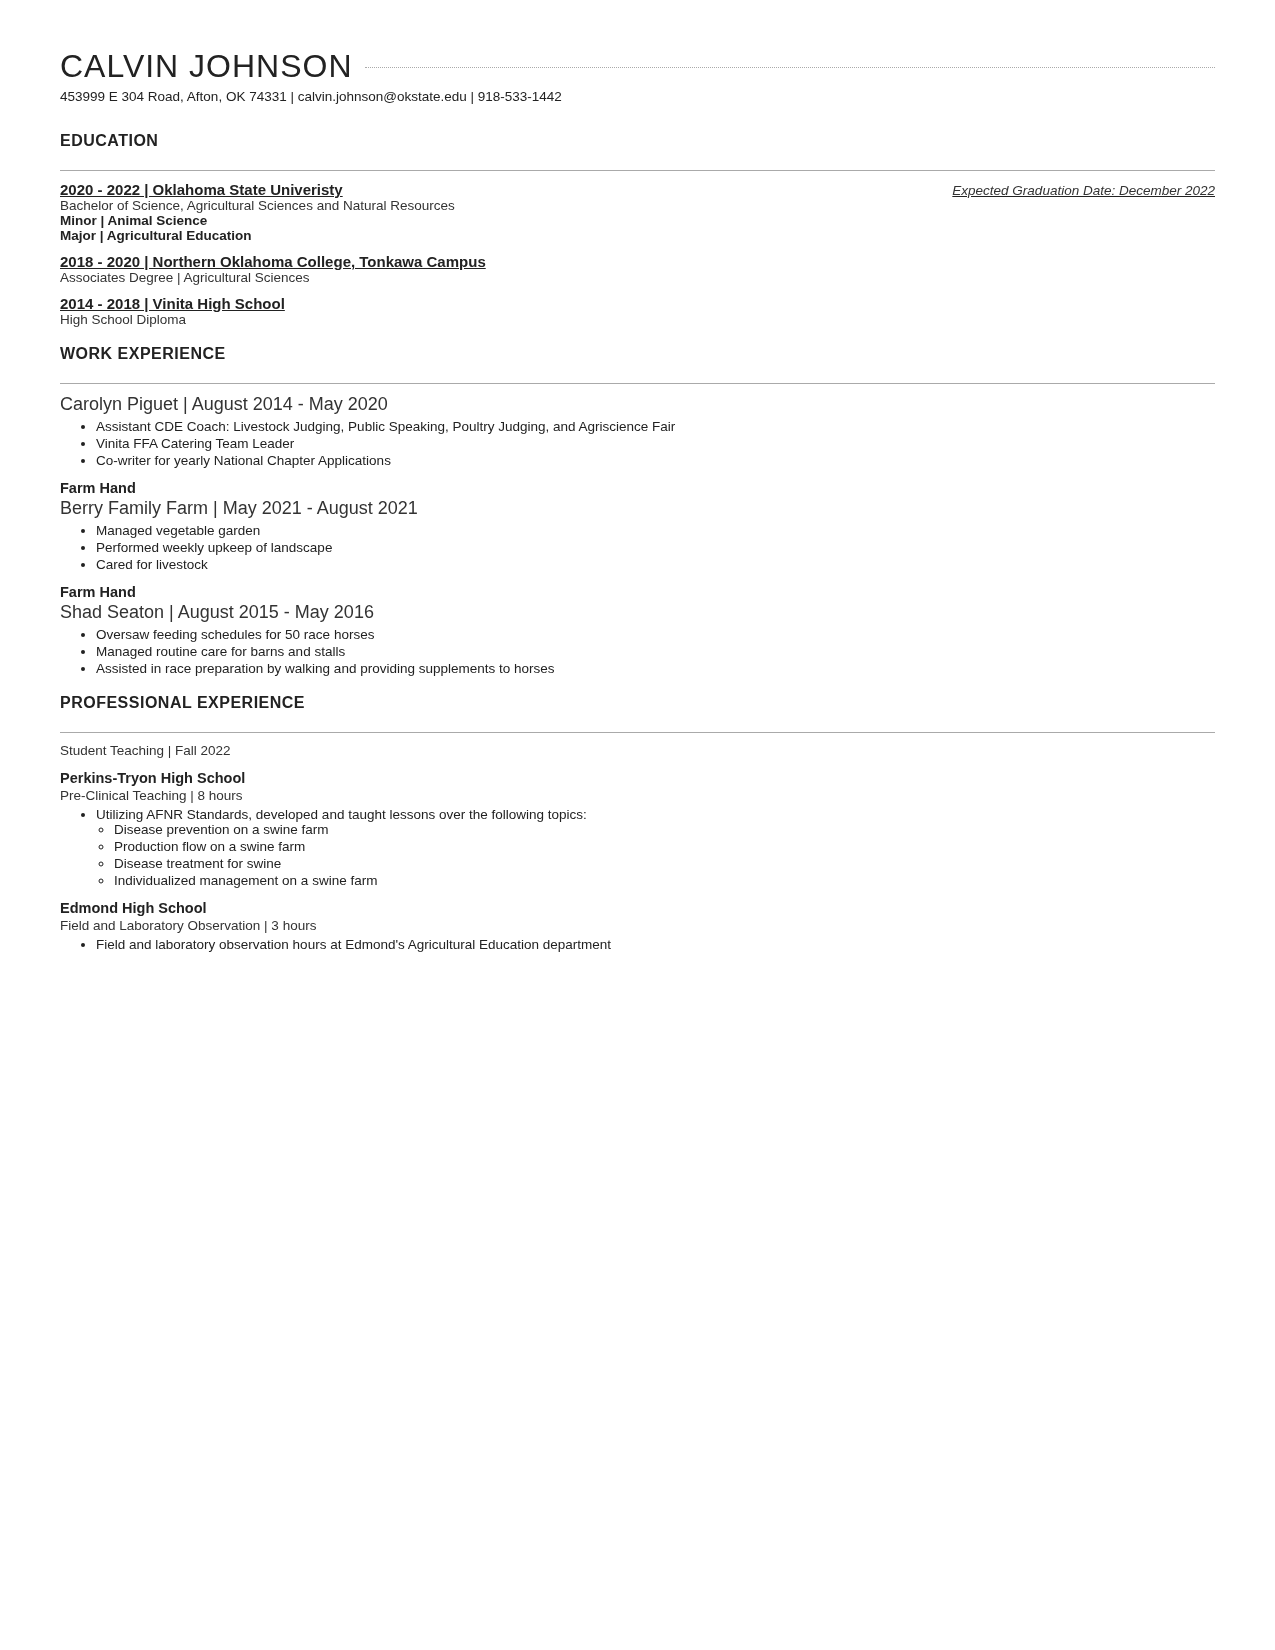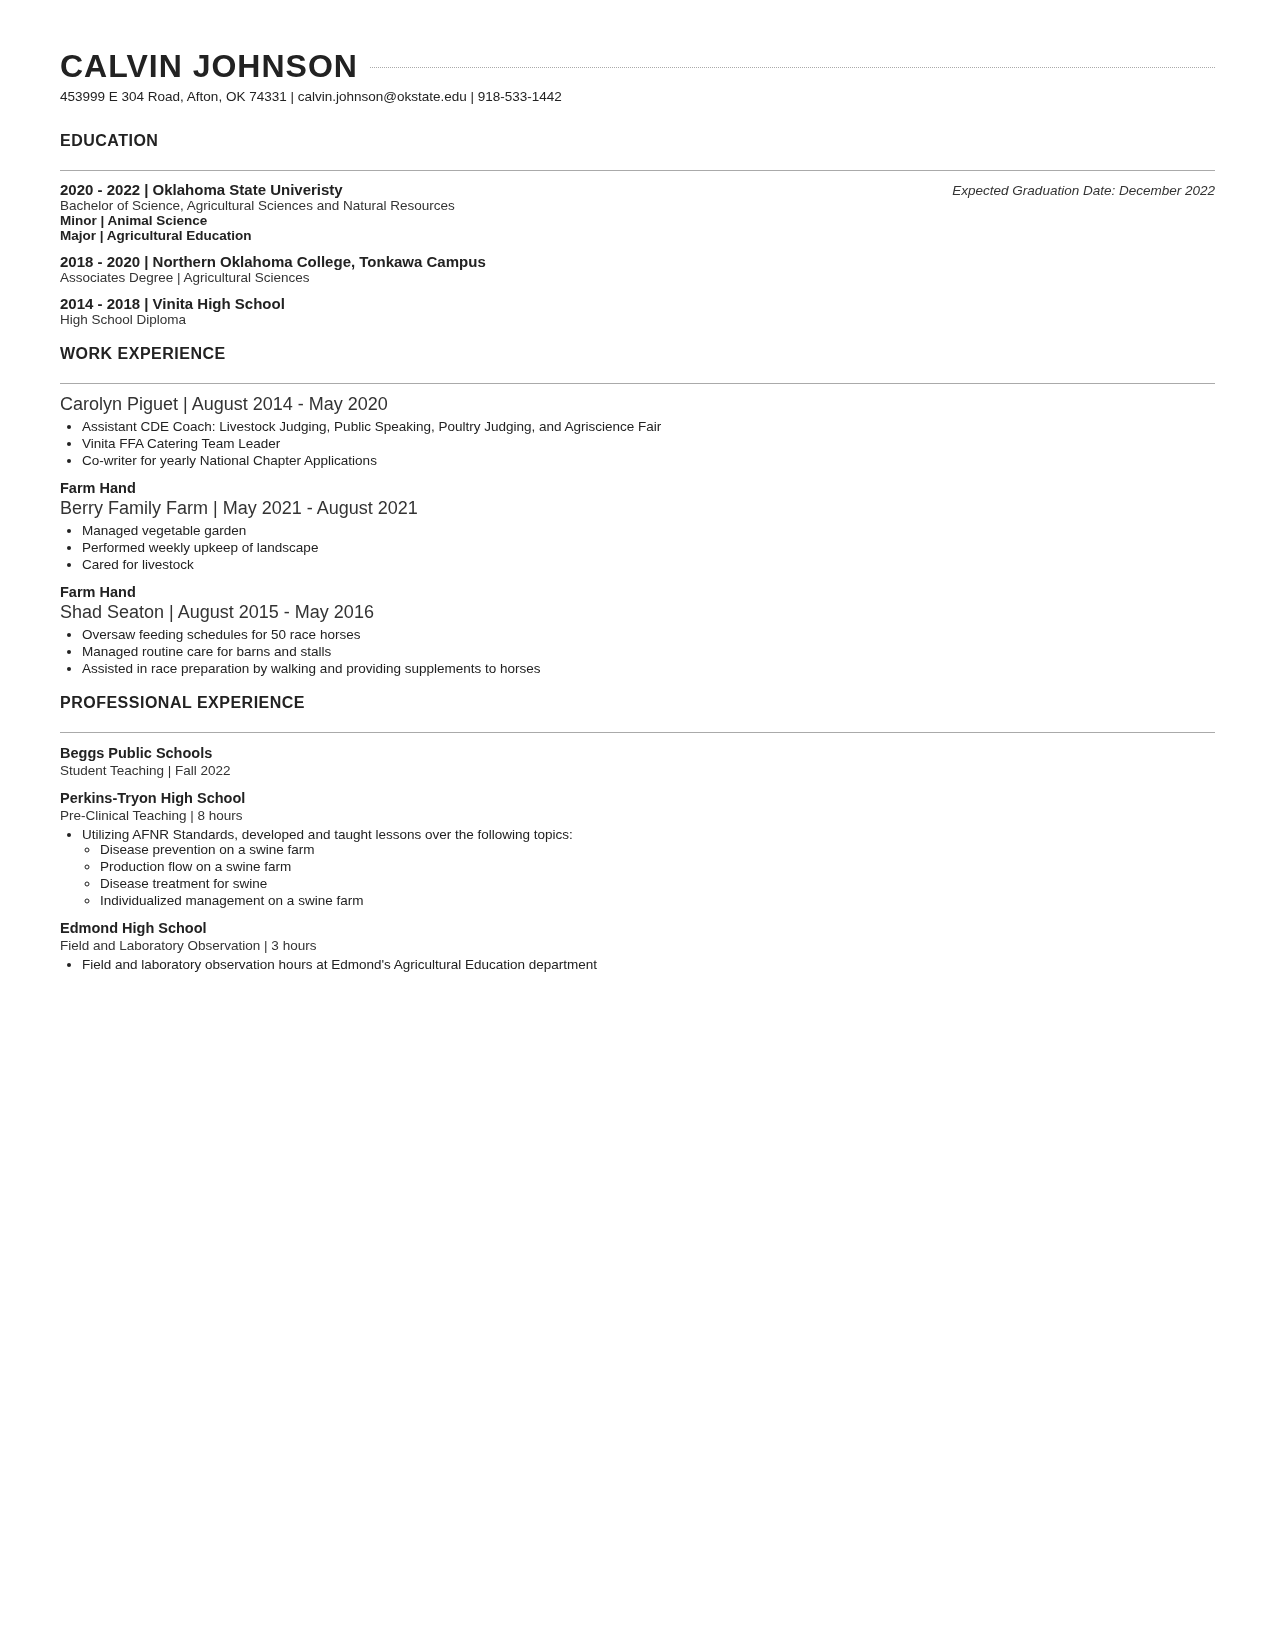--- a/index.html
+++ b/index.html
@@ -12,21 +12,21 @@
       max-width: 1275px;
       min-height: 1650px;
     }
     .name-row {
       display: flex;
       align-items: center;
       margin-bottom: 4px;
     }
     .name-title {
       font-size: 32px;
-      font-weight: 700;
+      font-weight: 400;
       letter-spacing: 1px;
       white-space: nowrap;
       margin-right: 12px;
     }
     .name-line {
       flex: 1;
       border-top: 1.5px dotted #aaa;
       margin-top: 2px;
     }
     .contact-info {
@@ -43,20 +43,21 @@
       margin-bottom: 10px;
       margin-top: 18px;
     }
     .edu-entry {
       margin-bottom: 10px;
     }
     .edu-title-row {
       display: flex;
       justify-content: space-between;
       align-items: baseline;
+      text-decoration: underline;
     }
     .edu-title {
       font-size: 15px;
       font-weight: 700;
     }
     .edu-date-italic {
       font-style: italic;
       font-size: 13.5px;
       color: #333;
     }
@@ -73,21 +74,21 @@
       font-weight: 700;
       margin-top: 12px;
       margin-bottom: 2px;
     }
     .job-employer {
       font-size: 18px;
       color: #333;
       margin-bottom: 4px;
     }
     .job-bullets {
-      margin-left: 22px;
+      margin-left: 36px;
       font-size: 13.5px;
     }
     .job-bullets li {
       margin-bottom: 2px;
     }
     .sub-bullets {
       margin-left: 18px;
       list-style-type: circle;
     }
     .sub-bullets li {
@@ -168,21 +169,20 @@
   <ul class="job-bullets">
     <li>Oversaw feeding schedules for 50 race horses</li>
     <li>Managed routine care for barns and stalls</li>
     <li>Assisted in race preparation by walking and providing supplements to horses</li>
   </ul>
 </div>
 
 <div class="section-header">PROFESSIONAL EXPERIENCE</div>
 
 <div>
-  <div class="prof-org-title">Beggs Public Schools</div>
   <div class="prof-org-sub">Student Teaching | Fall 2022</div>
 </div>
 
 <div>
   <div class="prof-org-title">Perkins-Tryon High School</div>
   <div class="prof-org-sub">Pre-Clinical Teaching | 8 hours</div>
   <ul class="job-bullets">
     <li>
       <span>Utilizing AFNR Standards, developed and taught lessons over the following topics:</span>
       <ul class="sub-bullets">

